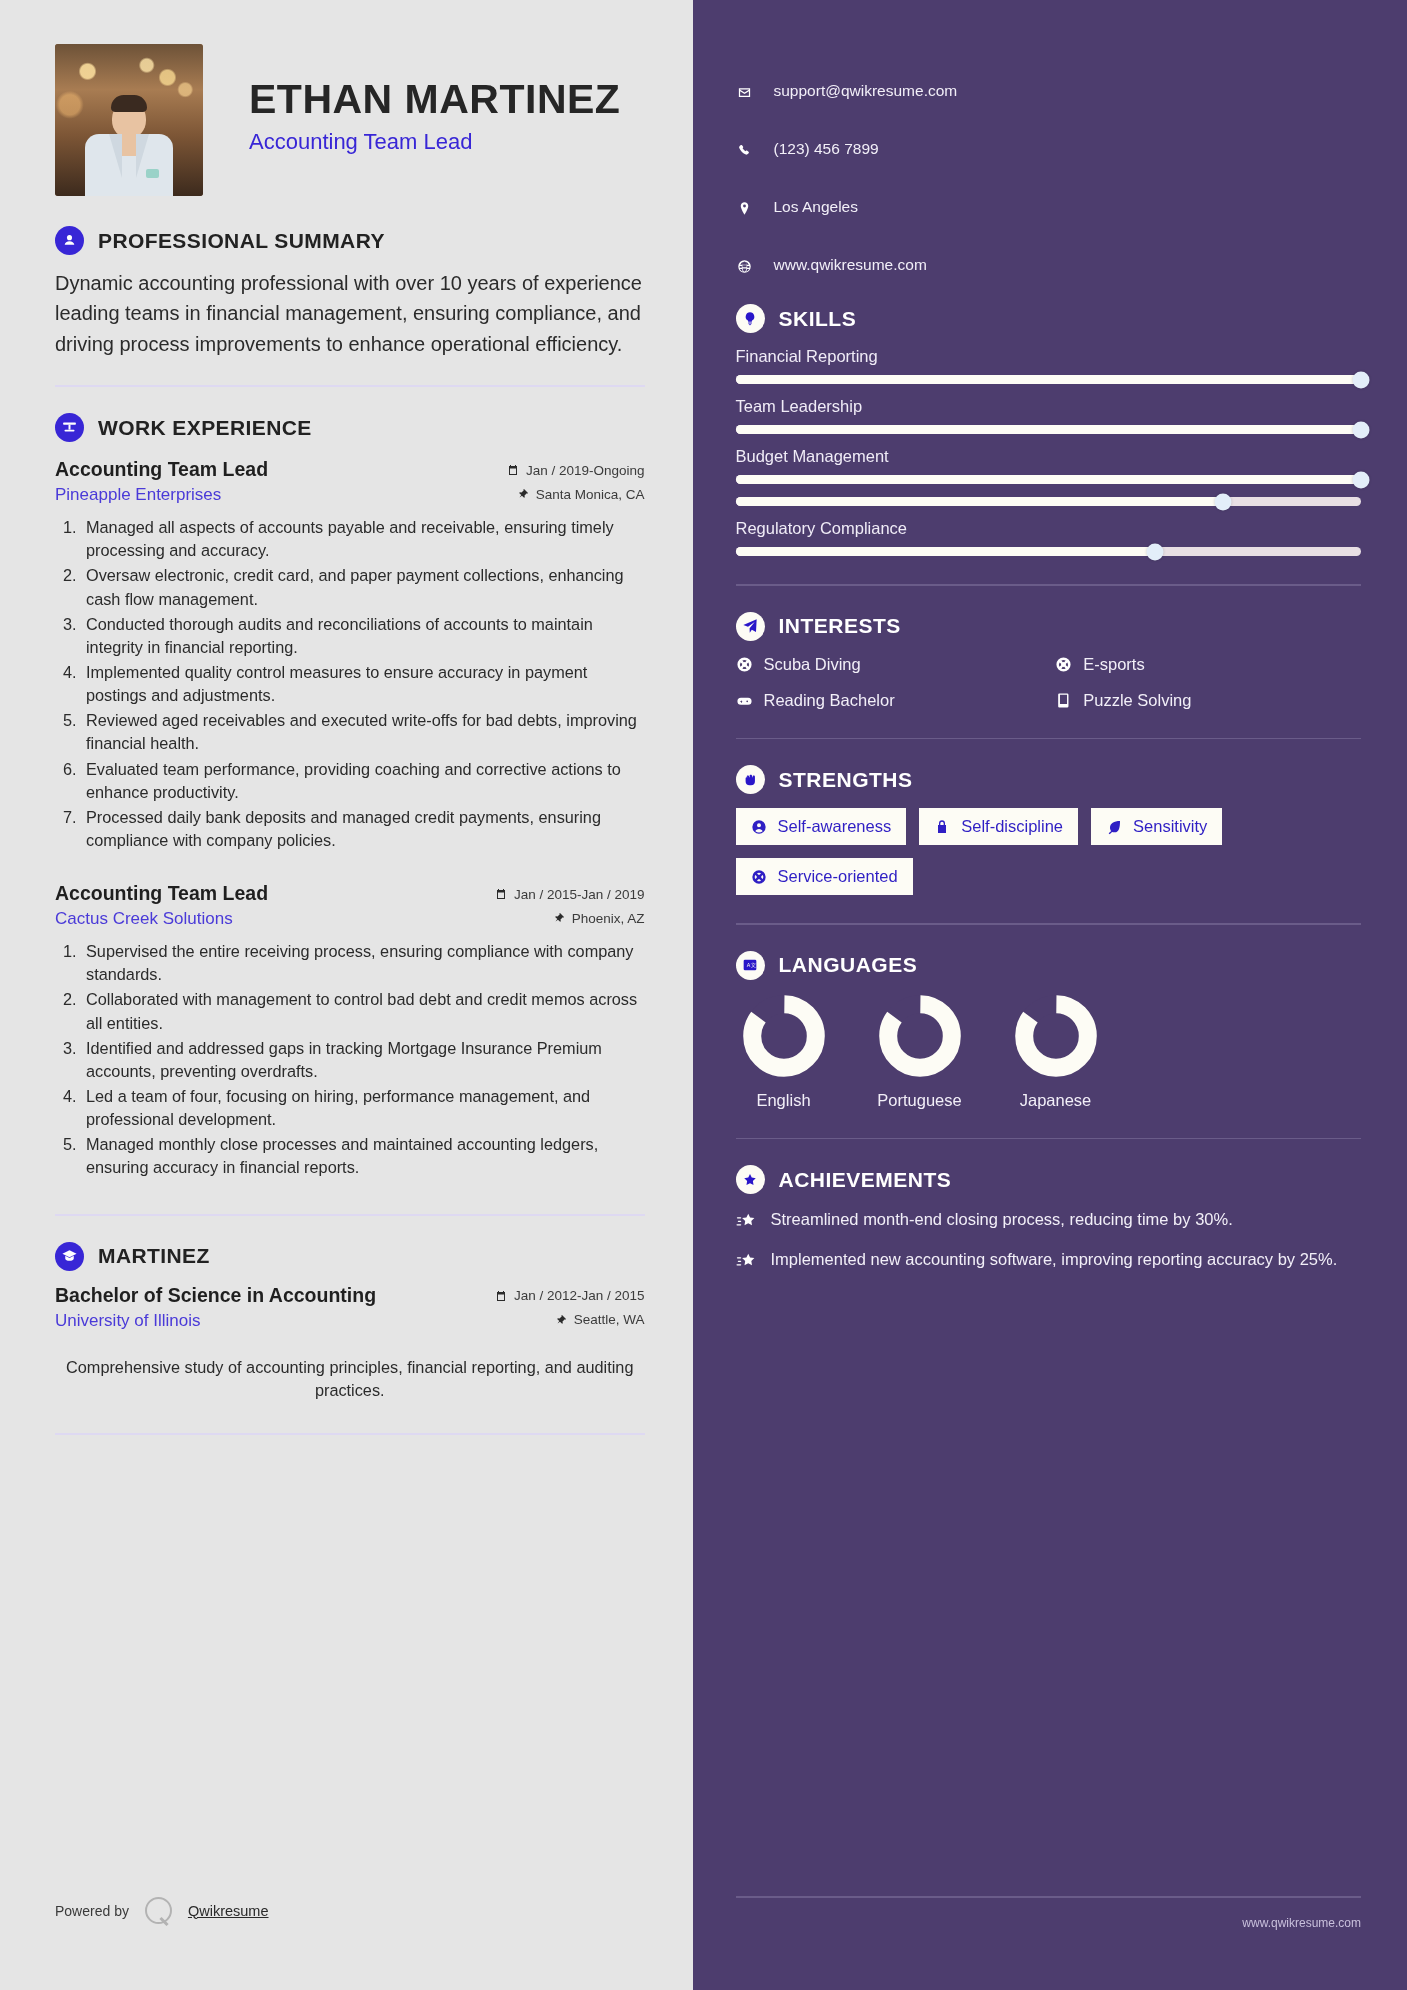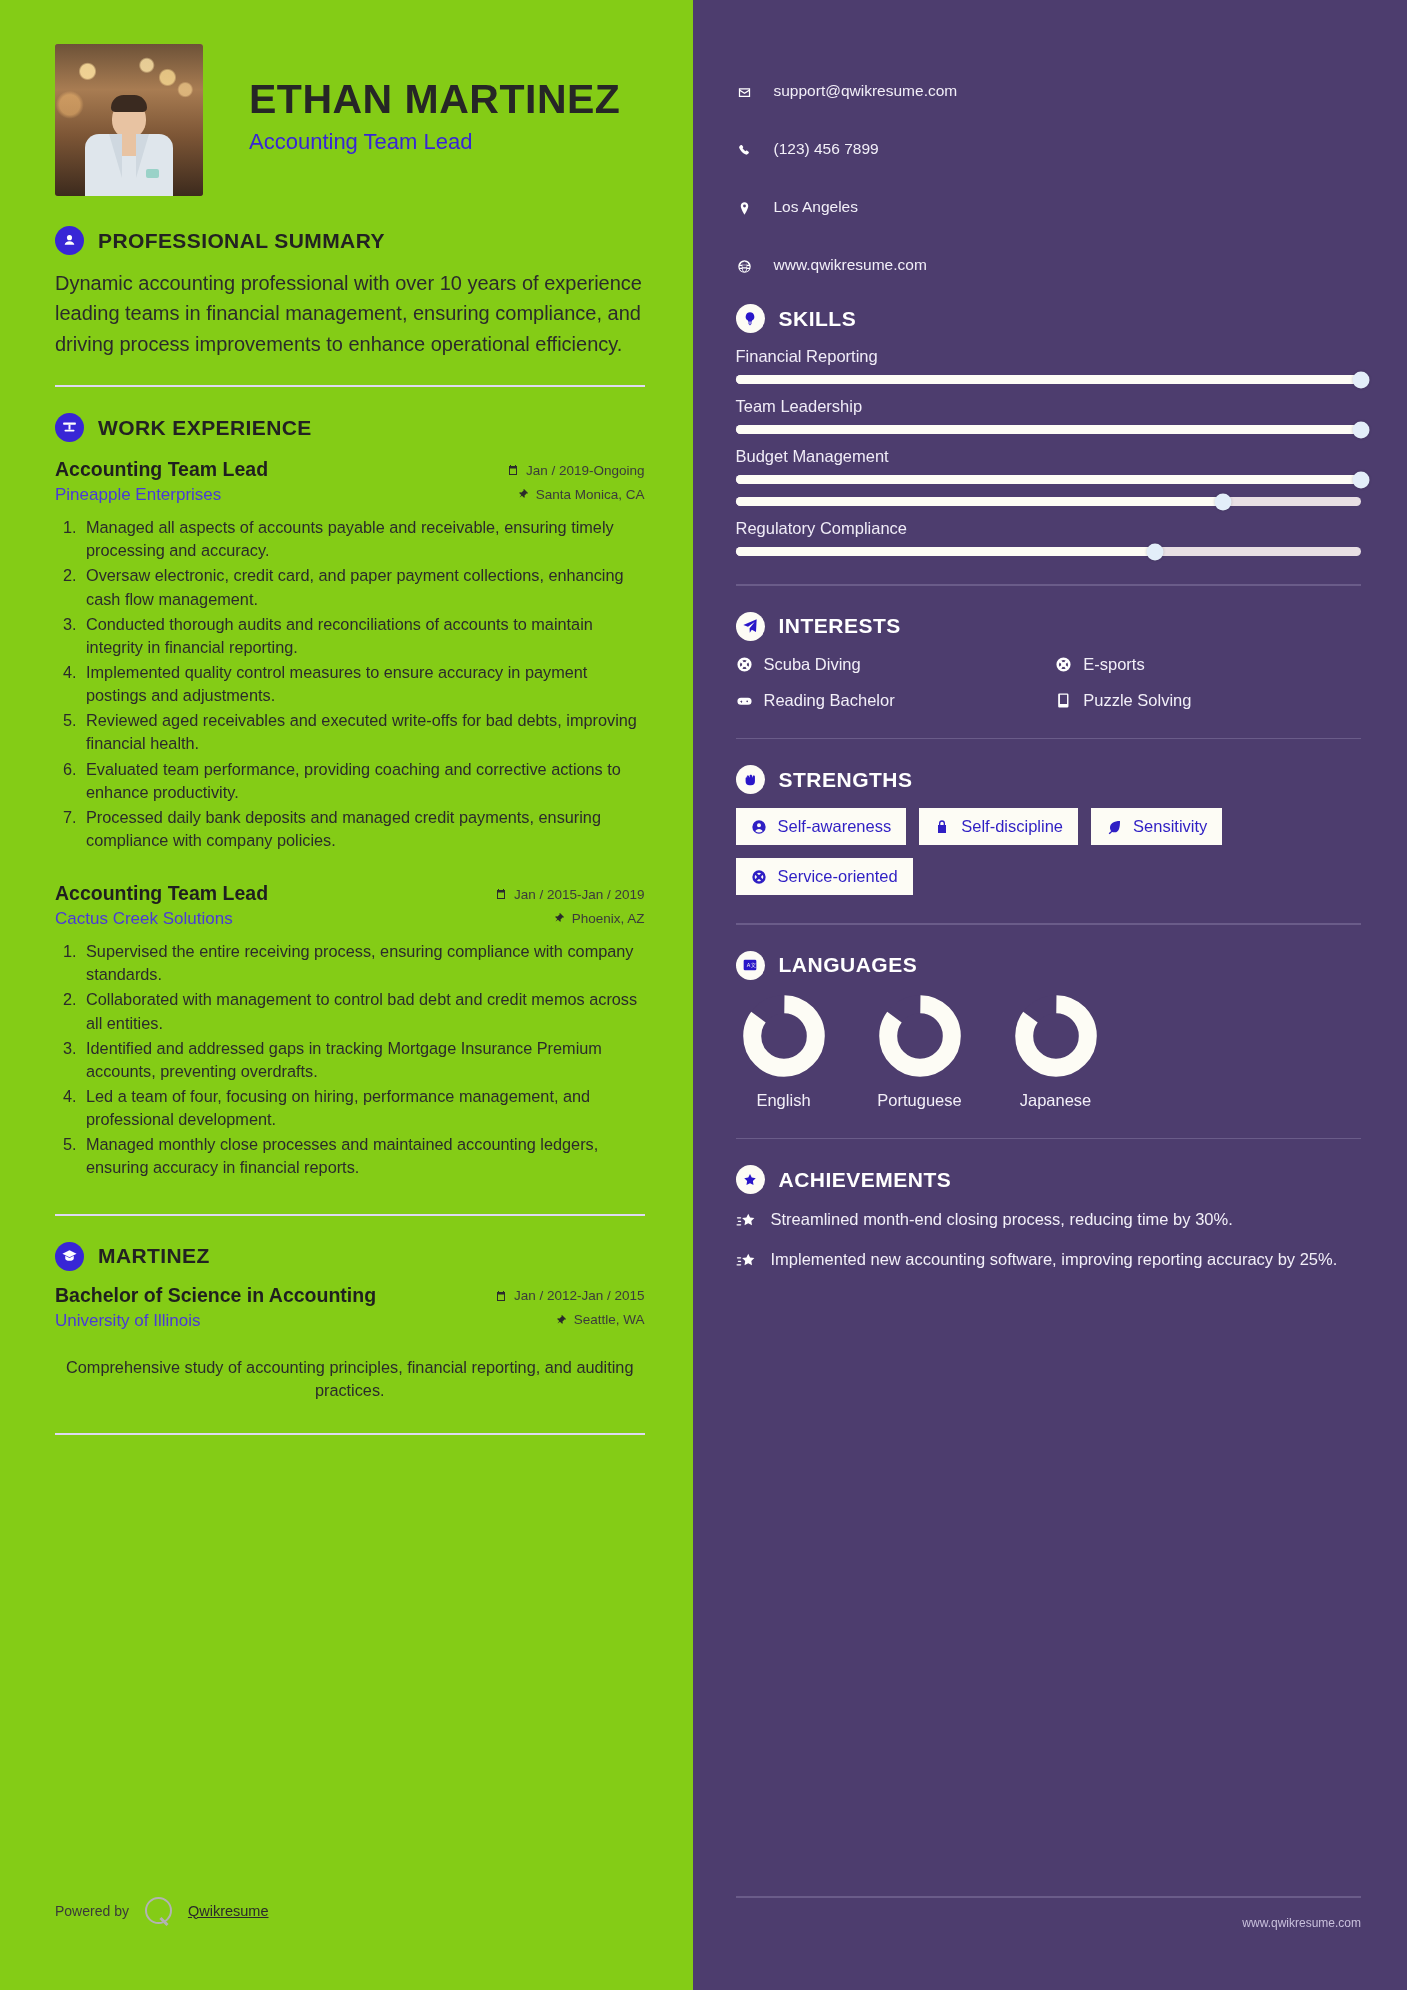--- a/index.html
+++ b/index.html
@@ -8,21 +8,21 @@
     font-family:"Liberation Sans", sans-serif;
     background:#ffffff;
     display:flex;
     overflow:hidden;
   }
 
   
   .left {
     width:709px;
     height:1990px;
-    background:#84cc16;
+    background:#e5e5e5;
     padding:40px 48px 0 55px;
     position:relative;
   }
 
   .header { display:flex; align-items:center; gap:46px; height:160px; }
   .photo {
     width:148px; height:152px;
     border-radius:3px;
     overflow:hidden;
     flex:none;

